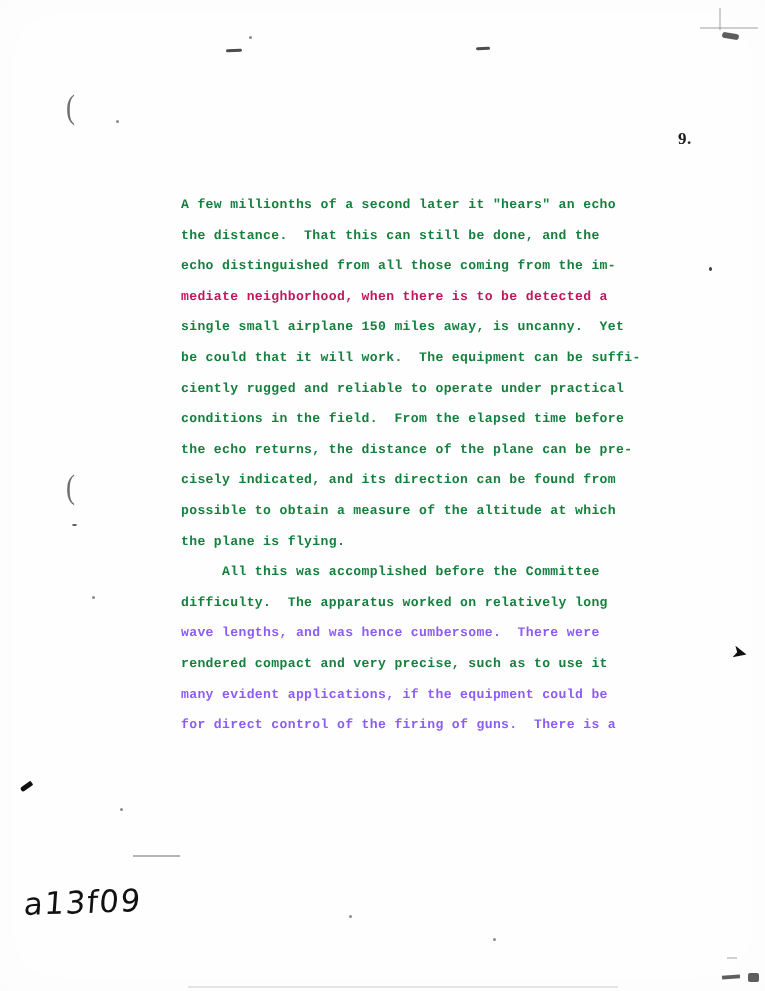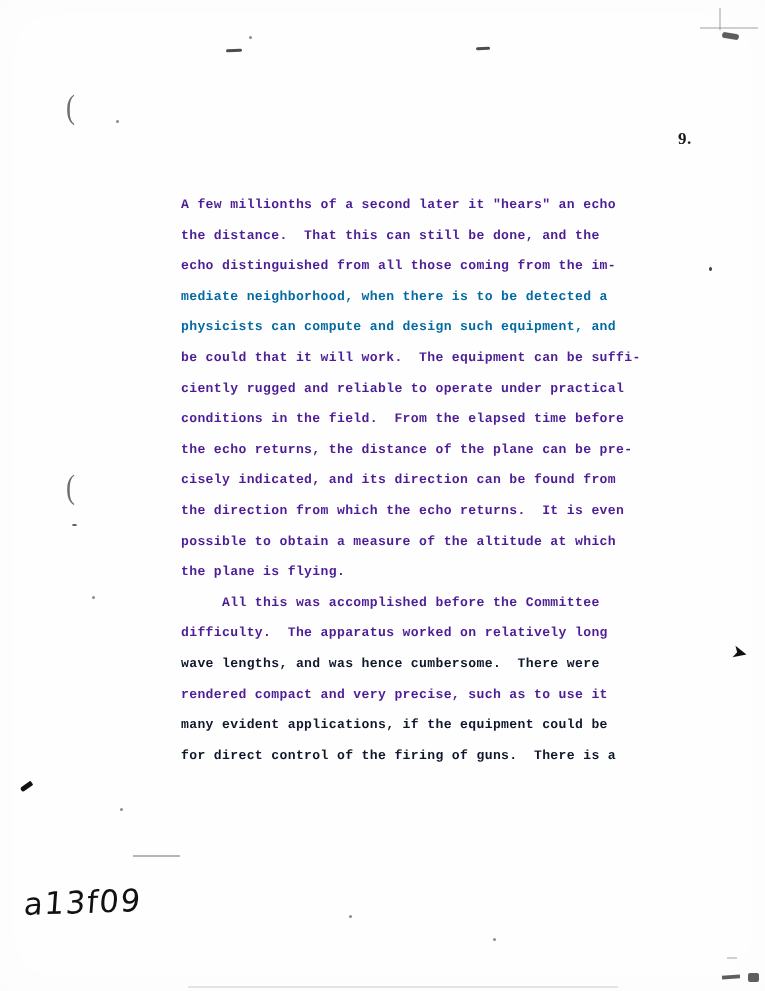--- a/index.html
+++ b/index.html
@@ -36,30 +36,30 @@
     position: absolute;
     left: 181px;
     top: 190px;
     width: 500px;
   }
 
   .tline {
     font-size: 13.1px;
     line-height: 30.6px;
     height: 30.6px;
-    color: #4c1d95;
+    color: #15803d;
     white-space: pre;
     letter-spacing: 0.35px;
     font-weight: 700;
     -webkit-font-smoothing: none;
     text-rendering: geometricPrecision;
   }
 
-  .tline.ink-light { color: #0369a1; }
-  .tline.ink-dark  { color: #0f172a; }
+  .tline.ink-light { color: #be185d; }
+  .tline.ink-dark  { color: #8b5cf6; }
 
   
   .paren-mark {
     position: absolute;
     font-family: "Liberation Serif", "DejaVu Serif", serif;
     font-size: 27px;
     color: #6f6f6f;
     transform: scaleY(1.25);
   }
 
@@ -165,27 +165,26 @@
 
   <div id="faint-rule"></div>
 
   <div id="body-text">
 
     <div>
       <div class="tline">A few millionths of a second later it "hears" an echo</div>
       <div class="tline">the distance.  That this can still be done, and the</div>
       <div class="tline">echo distinguished from all those coming from the im-</div>
       <div class="tline ink-light">mediate neighborhood, when there is to be detected a</div>
-      <div class="tline ink-light">physicists can compute and design such equipment, and</div>
+      <div class="tline">single small airplane 150 miles away, is uncanny.  Yet</div>
       <div class="tline">be could that it will work.  The equipment can be suffi-</div>
       <div class="tline">ciently rugged and reliable to operate under practical</div>
       <div class="tline">conditions in the field.  From the elapsed time before</div>
       <div class="tline">the echo returns, the distance of the plane can be pre-</div>
       <div class="tline">cisely indicated, and its direction can be found from</div>
-      <div class="tline">the direction from which the echo returns.  It is even</div>
       <div class="tline">possible to obtain a measure of the altitude at which</div>
       <div class="tline">the plane is flying.</div>
     </div>
 
     <div>
       <div class="tline">     All this was accomplished before the Committee</div>
       <div class="tline">difficulty.  The apparatus worked on relatively long</div>
       <div class="tline ink-dark">wave lengths, and was hence cumbersome.  There were</div>
       <div class="tline">rendered compact and very precise, such as to use it</div>
       <div class="tline ink-dark">many evident applications, if the equipment could be</div>

